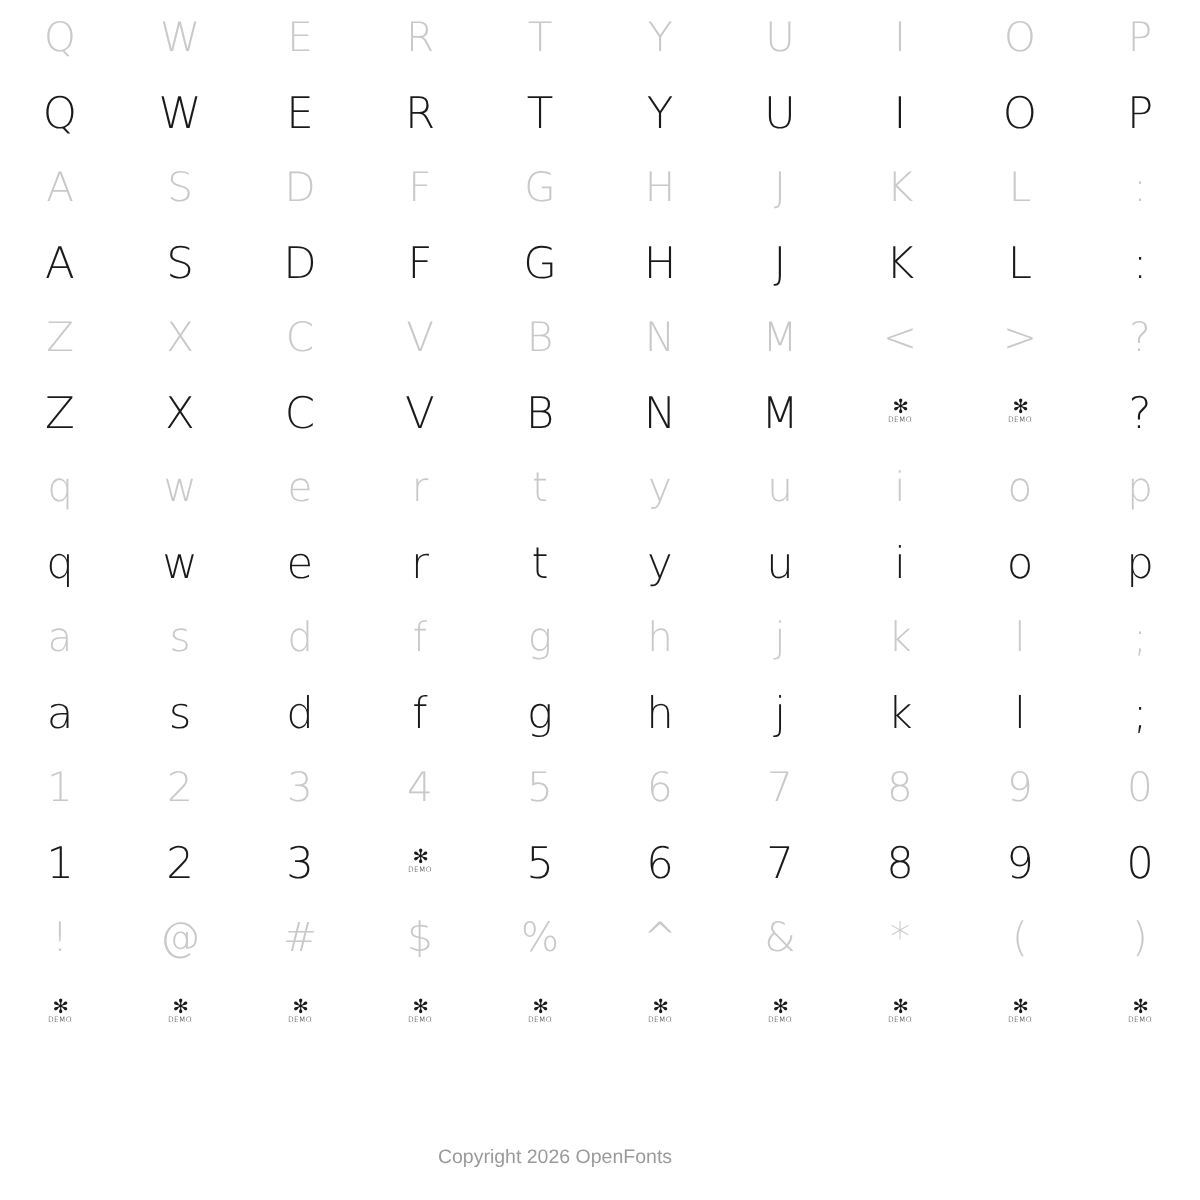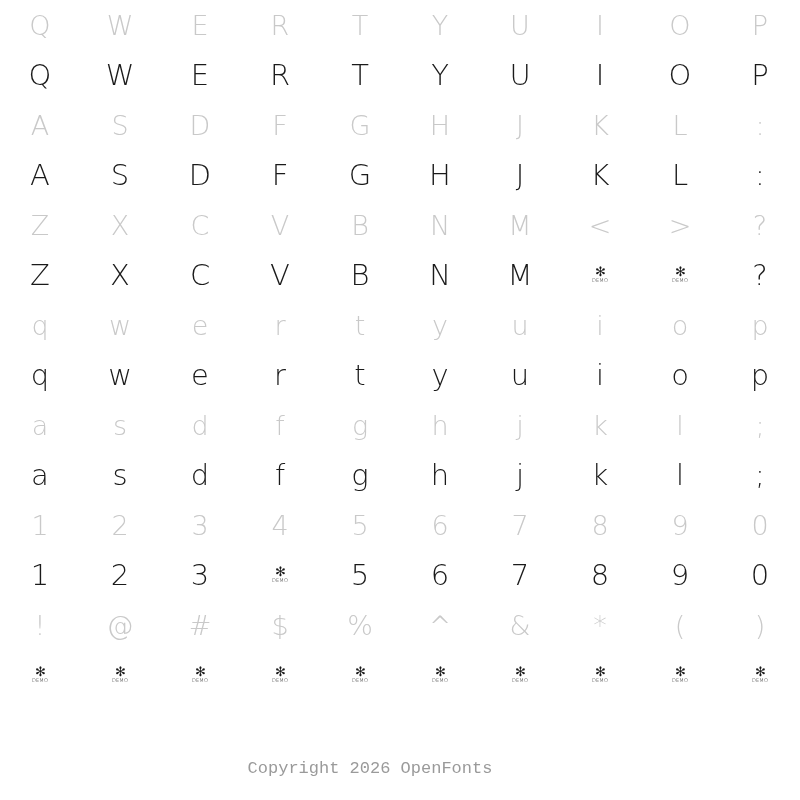--- a/index.html
+++ b/index.html
@@ -65,22 +65,22 @@
     color: inherit;
     margin-top: 1px;
   }
   .footer {
     position: absolute;
     left: 0;
     right: 0;
     bottom: 22px;
     text-align: center;
     color: #9a9a9a;
-    font-size: 17px;
-    font-family: Liberation Mono, monospace;
+    font-size: 13px;
+    font-family: Liberation Sans, sans-serif;
   }
   .copyright-inner {
     padding-right: 60px;
   }
 </style>
 </head>
 <body>
 
 <div id="sheet">
   <div class="grid" id="glyph-grid">

